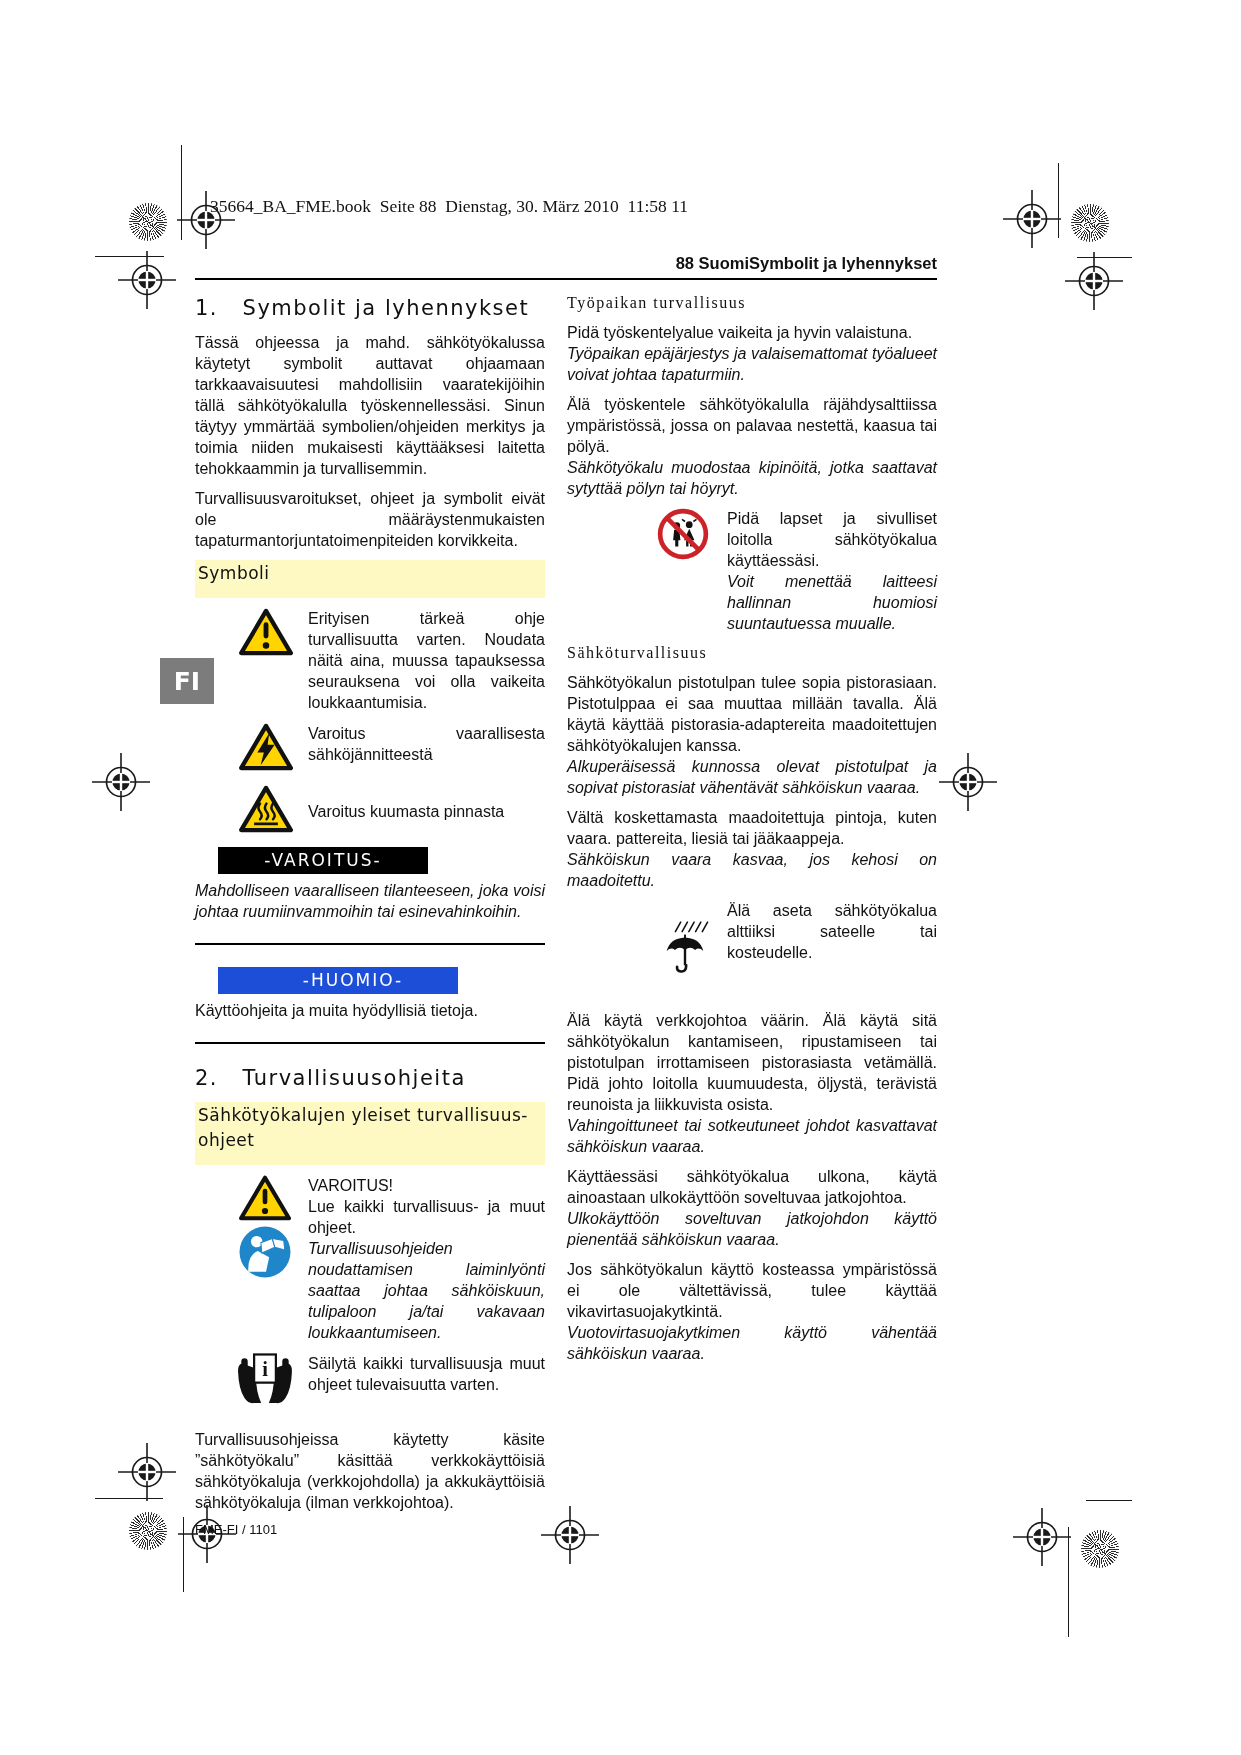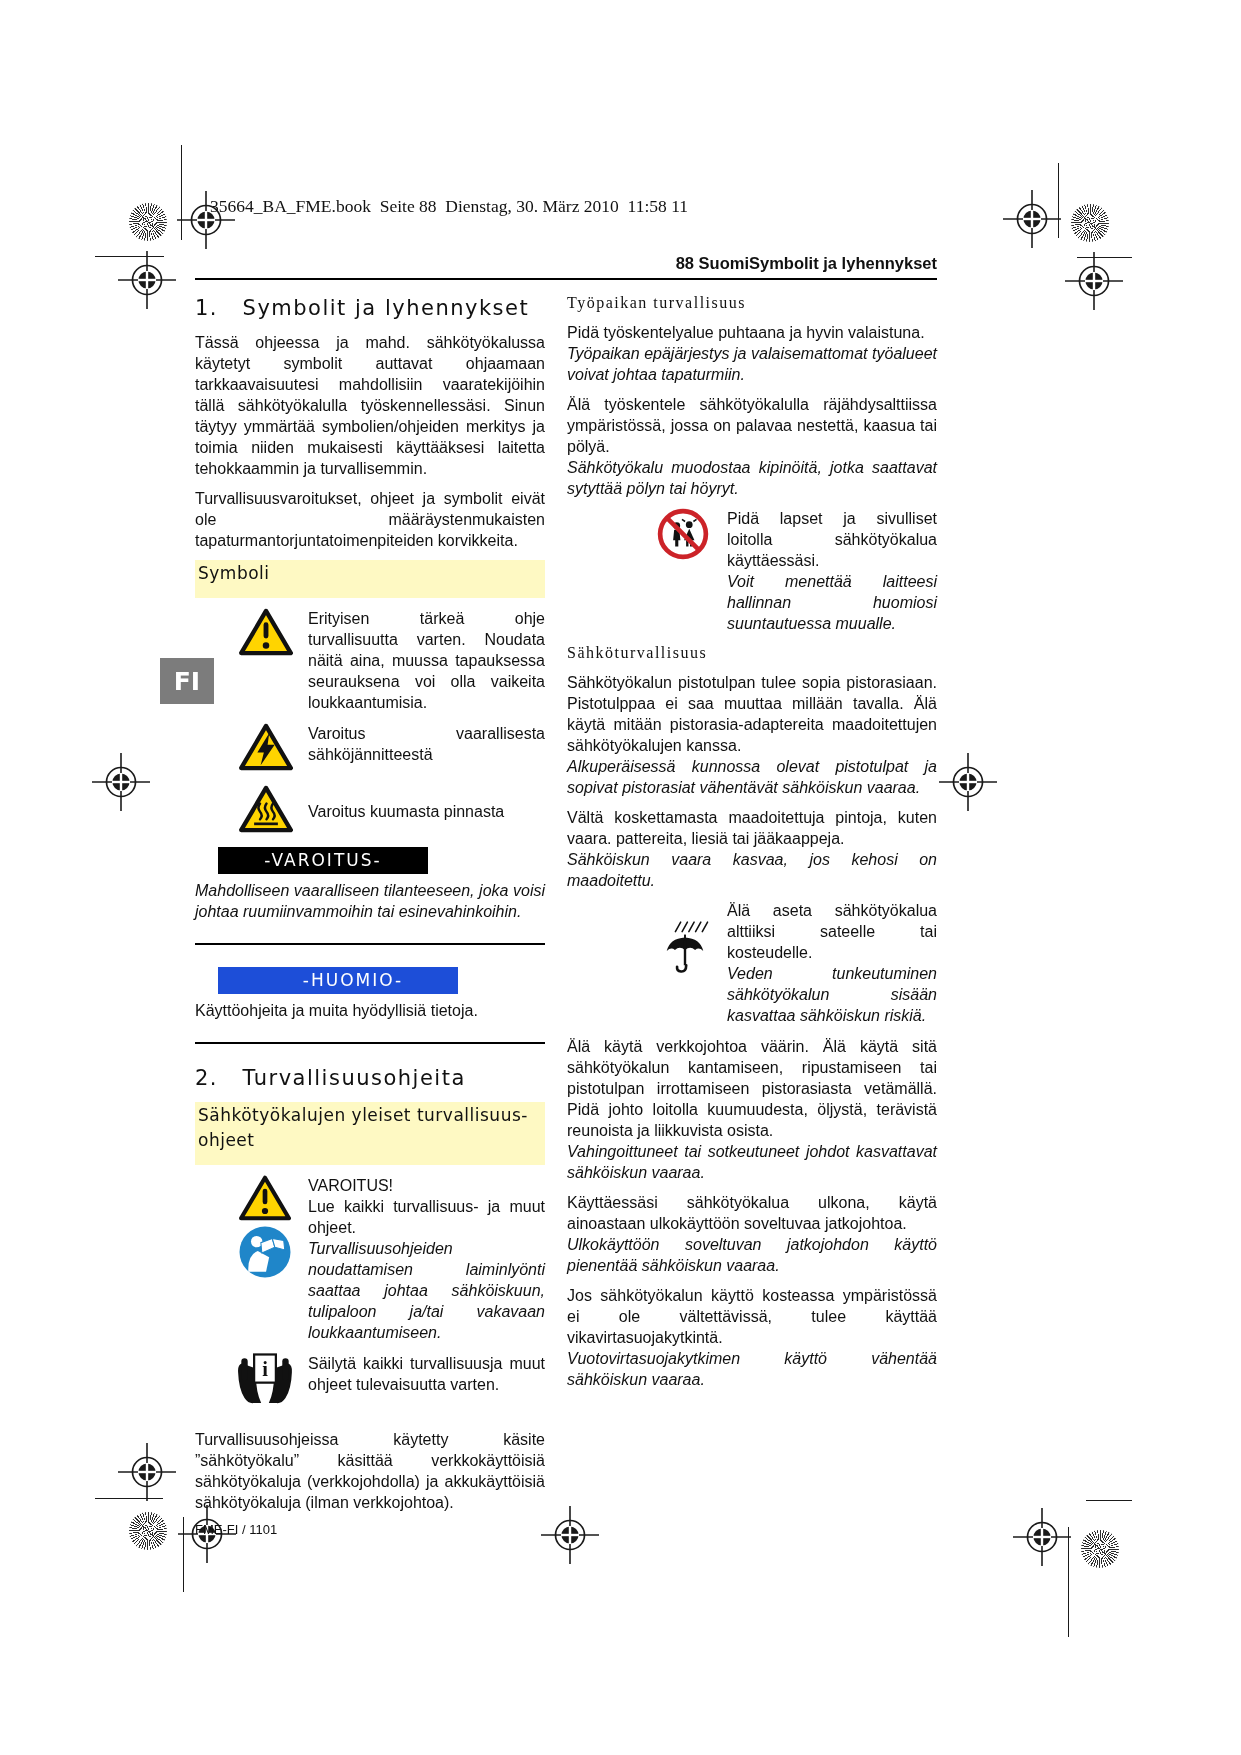--- a/index.html
+++ b/index.html
@@ -258,21 +258,21 @@
         </div>
 
         <div class="doc-footer">FME-FI / 1101</div>
       </div>
 
       <div class="col-right">
 
         <h2>Työpaikan turvallisuus</h2>
 
         <div class="pgroup">
-          <p>Pidä työskentelyalue puhtaana ja hyvin valaistuna.</p>
+          <p>Pidä työskentelyalue vaikeita ja hyvin valaistuna.</p>
           <p class="italic">Työpaikan epäjärjestys ja valaisemattomat työalueet voivat johtaa tapaturmiin.</p>
         </div>
         <div class="pgroup">
           <p>Älä työskentele sähkötyökalulla räjähdysalttiissa ympäristössä, jossa on palavaa nestettä, kaasua tai pölyä.</p>
           <p class="italic">Sähkötyökalu muodostaa kipinöitä, jotka saattavat sytyttää pölyn tai höyryt.</p>
         </div>
 
         <div class="symbol-row">
           <div class="icon-cell-r">
             <svg width="52" height="52" viewBox="0 0 100 100">
@@ -289,21 +289,21 @@
           </div>
           <div class="sym-text">
             <p>Pidä lapset ja sivulliset loitolla sähkötyökalua käyttäessäsi.</p>
             <p class="italic">Voit menettää laitteesi hallinnan huomiosi suuntautuessa muualle.</p>
           </div>
         </div>
 
         <h2>Sähköturvallisuus</h2>
 
         <div class="pgroup">
-          <p>Sähkötyökalun pistotulpan tulee sopia pistorasiaan. Pistotulppaa ei saa muuttaa millään tavalla. Älä käytä mitään pistorasia-adaptereita maadoitettujen sähkötyökalujen kanssa.</p>
+          <p>Sähkötyökalun pistotulpan tulee sopia pistorasiaan. Pistotulppaa ei saa muuttaa millään tavalla. Älä käytä käyttää pistorasia-adaptereita maadoitettujen sähkötyökalujen kanssa.</p>
           <p class="italic">Alkuperäisessä kunnossa olevat pistotulpat ja sopivat pistorasiat vähentävät sähköiskun vaaraa.</p>
         </div>
         <div class="pgroup">
           <p>Vältä koskettamasta maadoitettuja pintoja, kuten vaara. pattereita, liesiä tai jääkaappeja.</p>
           <p class="italic">Sähköiskun vaara kasvaa, jos kehosi on maadoitettu.</p>
         </div>
 
         <div class="symbol-row">
           <div class="icon-cell-r" style="padding-left:94px;">
             <svg width="48" height="96" viewBox="0 0 100 112">
@@ -315,21 +315,20 @@
                 <line x1="86" y1="22" x2="97" y2="2"></line>
               </g>
               <rect x="48" y="28" width="4" height="8" fill="#111"></rect>
               <path d="M50 34 Q18 36 12 62 Q21 53 29 60 Q39 51 50 60 Q61 51 71 60 Q79 53 88 62 Q82 36 50 34 Z" fill="#111"></path>
               <rect x="47.5" y="40" width="5" height="52" fill="#111"></rect>
               <path d="M52.5 92 q0 14 -11 13 q-9 -1 -8 -10" fill="none" stroke="#111" stroke-width="5.5" stroke-linecap="round"></path>
             </svg>
           </div>
           <div class="sym-text">
             <p>Älä aseta sähkötyökalua alttiiksi sateelle tai kosteudelle.</p>
-            <p class="italic">Veden tunkeutuminen sähkötyökalun sisään kasvattaa sähköiskun riskiä.</p>
           </div>
         </div>
 
         <div class="pgroup">
           <p>Älä käytä verkkojohtoa väärin. Älä käytä sitä sähkötyökalun kantamiseen, ripustamiseen tai pistotulpan irrottamiseen pistorasiasta vetämällä. Pidä johto loitolla kuumuudesta, öljystä, terävistä reunoista ja liikkuvista osista.</p>
           <p class="italic">Vahingoittuneet tai sotkeutuneet johdot kasvattavat sähköiskun vaaraa.</p>
         </div>
         <div class="pgroup">
           <p>Käyttäessäsi sähkötyökalua ulkona, käytä ainoastaan ulkokäyttöön soveltuvaa jatkojohtoa.</p>
           <p class="italic">Ulkokäyttöön soveltuvan jatkojohdon käyttö pienentää sähköiskun vaaraa.</p>

